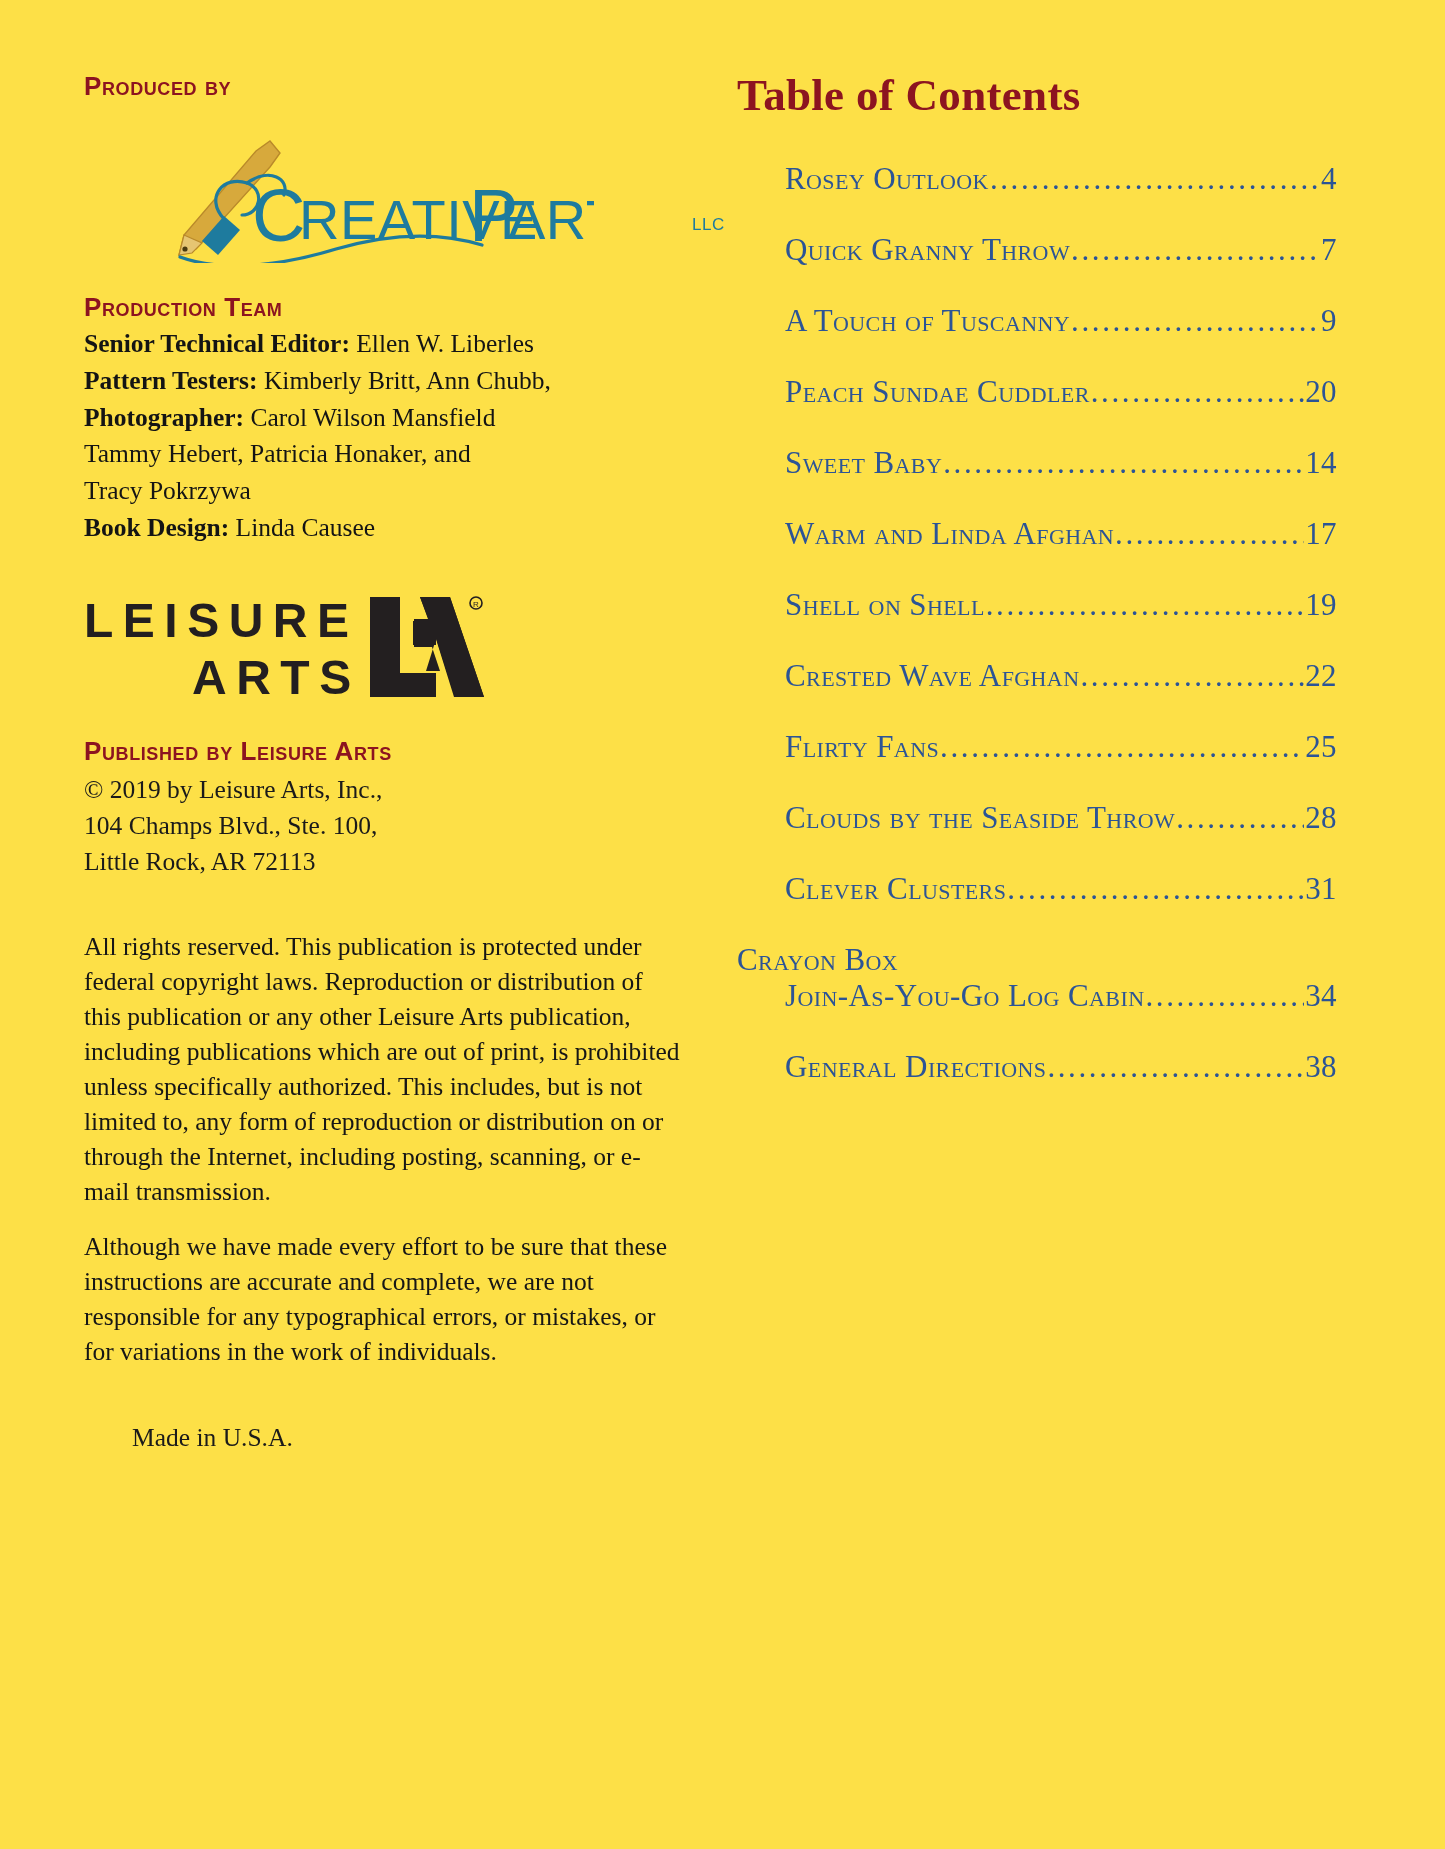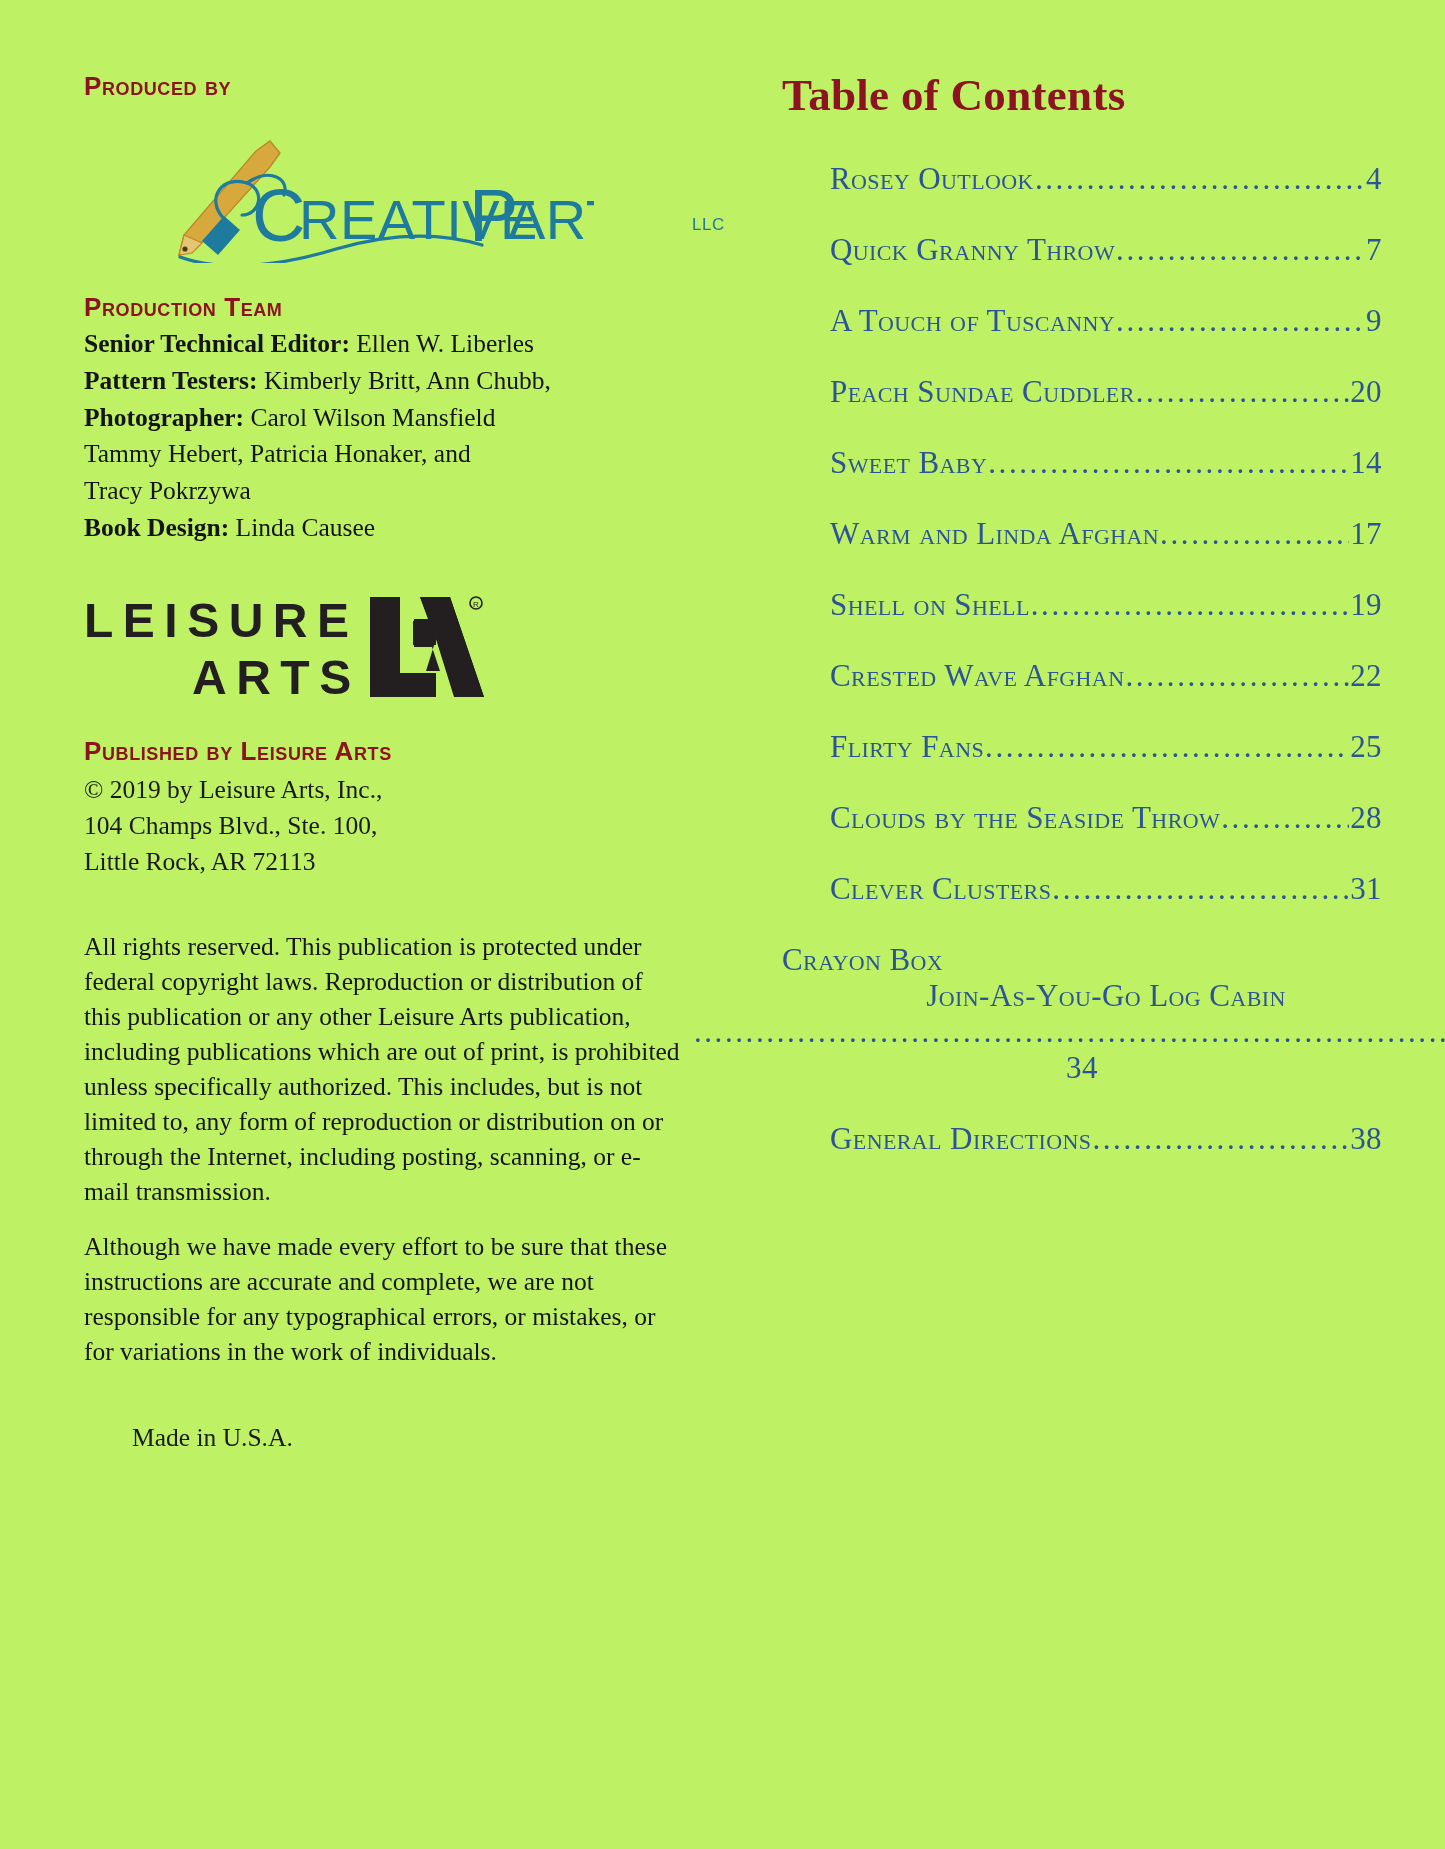--- a/index.html
+++ b/index.html
@@ -13,33 +13,33 @@
     font-family: "Liberation Serif", serif;
     color: #1a1a1a;
     position: relative;
     overflow: hidden;
   }
 
   .page {
     position: relative;
     width: 1445px;
     height: 1849px;
-    background: #bef264;
+    background: #fde047;
   }
 
   .col-left {
     position: absolute;
     left: 84px;
     top: 72px;
     width: 600px;
   }
 
   .col-right {
     position: absolute;
-    left: 782px;
+    left: 737px;
     top: 72px;
     width: 600px;
   }
 
   
   .heading-red {
     color: #8c1420;
     font-family: "Liberation Sans", sans-serif;
     font-weight: bold;
     font-variant: small-caps;
@@ -139,21 +139,20 @@
   .toc-row.two-line {
     display: block;
     white-space: normal;
     margin-bottom: 35px;
   }
   .toc-row.two-line .first-line { display: block; }
   .toc-row.two-line .second-line {
     display: flex;
     align-items: center;
     white-space: nowrap;
-    flex-direction: column;
   }
 </style>
 </head>
 <body>
 
 <div class="page">
 
   <div class="col-left">
 
     <div class="heading-red">Produced by</div>

